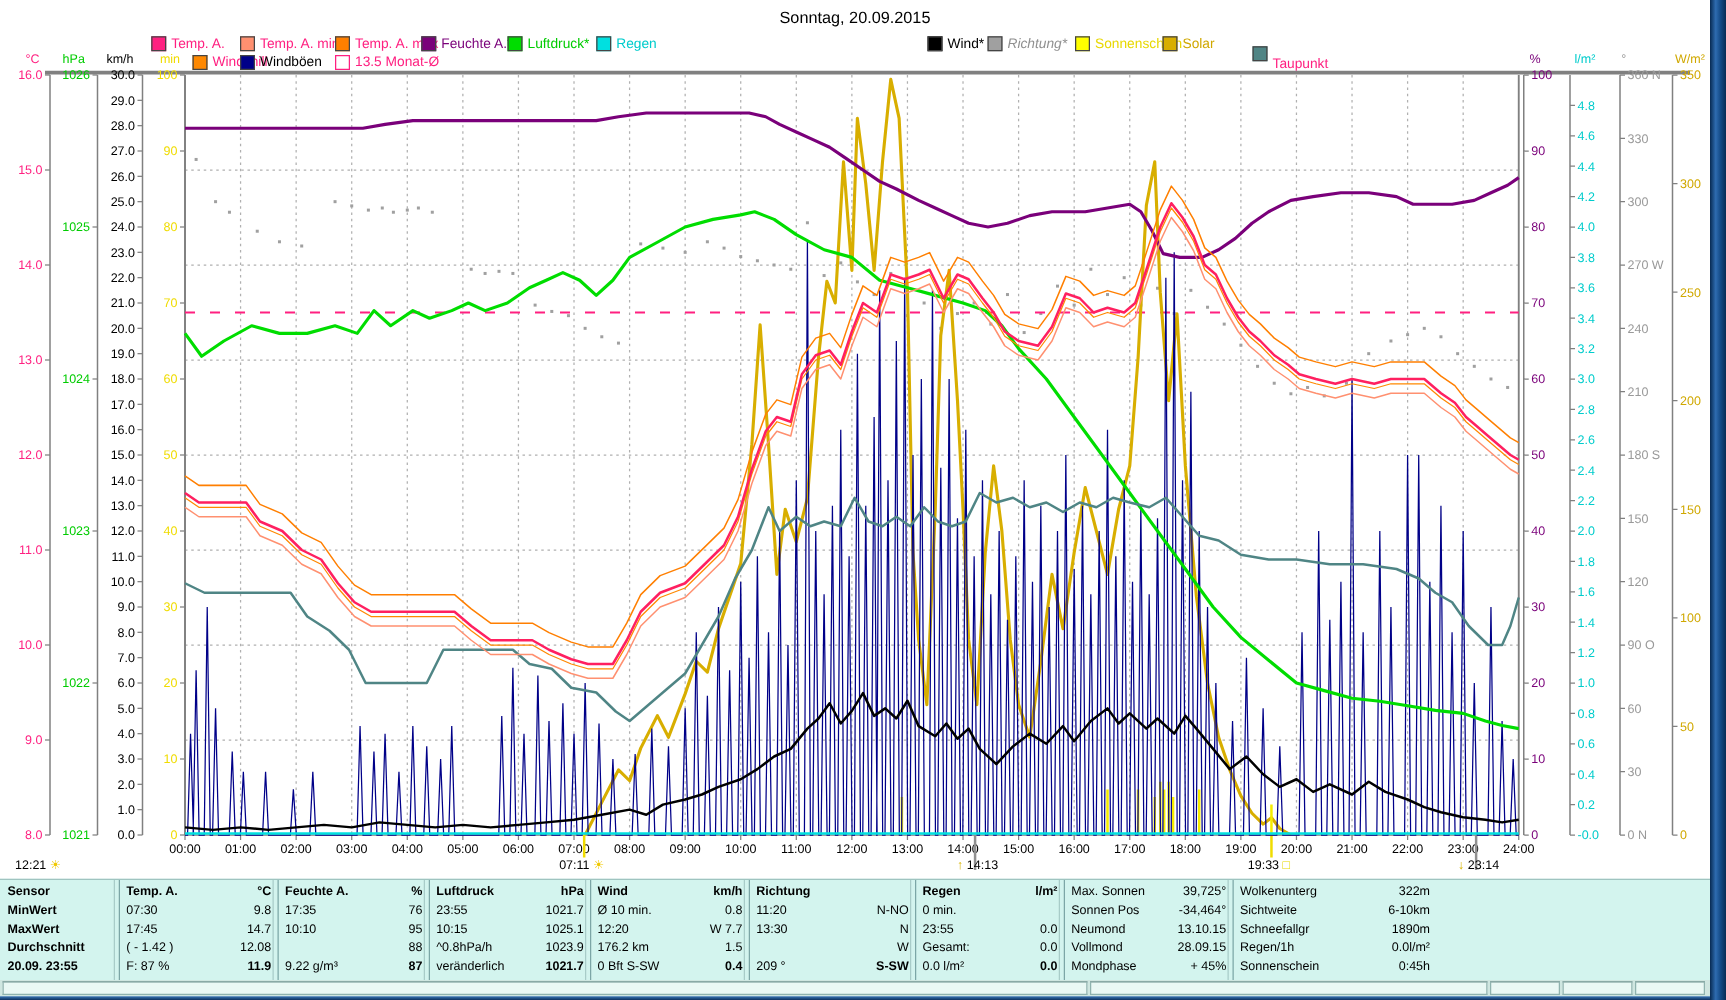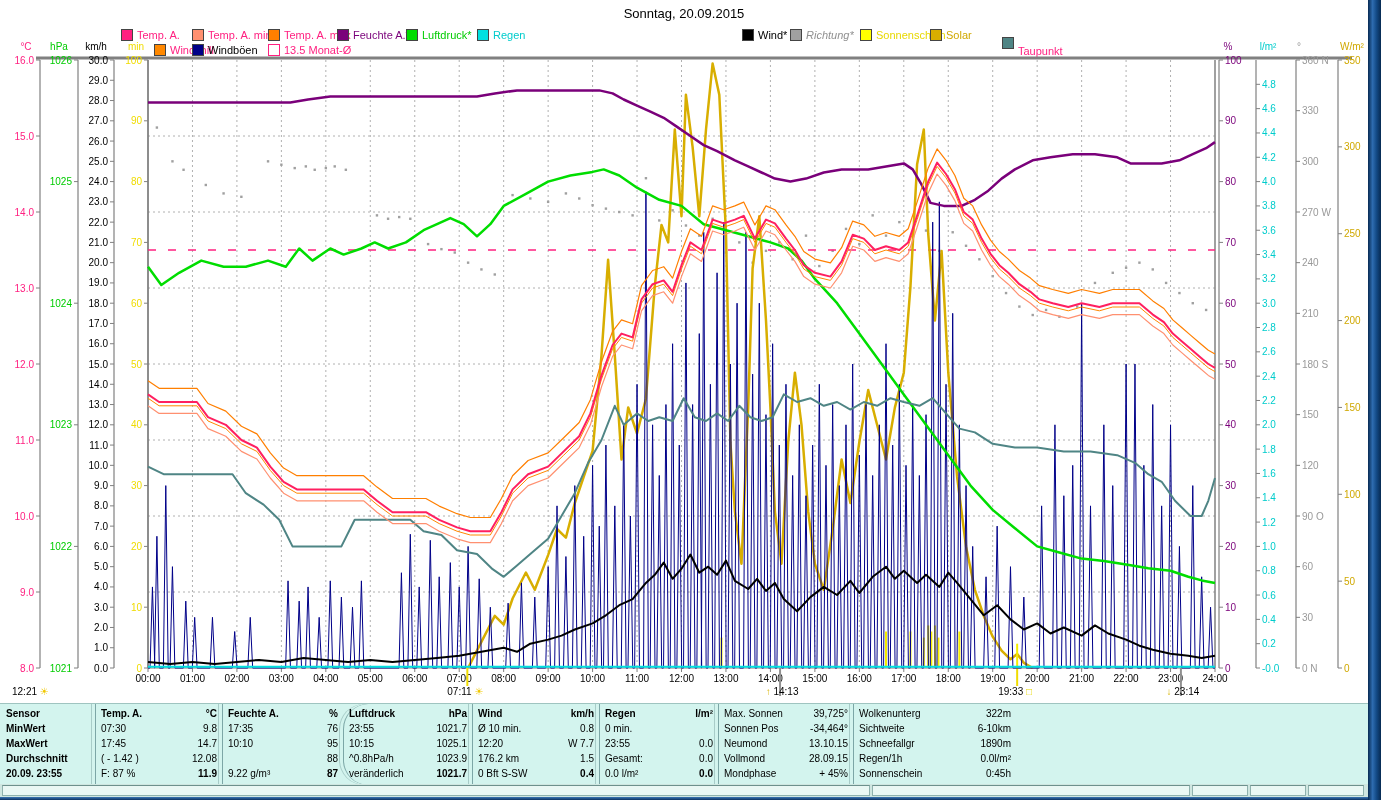--- a/index.html
+++ b/index.html
@@ -603,21 +603,21 @@
         </div>
         <div class="trow">
           <span></span>
           <span class="tval">88</span>
         </div>
         <div class="trow">
           <span>9.22 g/m³</span>
           <span class="tval b">87</span>
         </div>
       </div>
-      <div class="tcol tgroup" style="width: 120px; border-radius: 25px;">
+      <div class="tcol tgroup" style="width: 120px;">
         <div class="trow">
           <span class="b">Luftdruck</span>
           <span class="tval b">hPa</span>
         </div>
         <div class="trow">
           <span>23:55</span>
           <span class="tval">1021.7</span>
         </div>
         <div class="trow">
           <span>10:15</span>
@@ -645,20 +645,42 @@
           <span>12:20</span>
           <span class="tval">W 7.7</span>
         </div>
         <div class="trow">
           <span>176.2 km</span>
           <span class="tval">1.5</span>
         </div>
         <div class="trow">
           <span>0 Bft S-SW</span>
           <span class="tval b">0.4</span>
+        </div>
+      </div>
+      <div class="tcol tgroup" style="width: 124px;">
+        <div class="trow">
+          <span class="b">Richtung</span>
+          <span class="tval b"></span>
+        </div>
+        <div class="trow">
+          <span>11:20</span>
+          <span class="tval">N-NO</span>
+        </div>
+        <div class="trow">
+          <span>13:30</span>
+          <span class="tval">N</span>
+        </div>
+        <div class="trow">
+          <span></span>
+          <span class="tval">W</span>
+        </div>
+        <div class="trow">
+          <span>209 °</span>
+          <span class="tval b">S-SW</span>
         </div>
       </div>
       <div class="tcol tgroup" style="width: 110px;">
         <div class="trow">
           <span class="b">Regen</span>
           <span class="tval b">l/m²</span>
         </div>
         <div class="trow">
           <span>0 min.</span>
           <span class="tval"></span>

